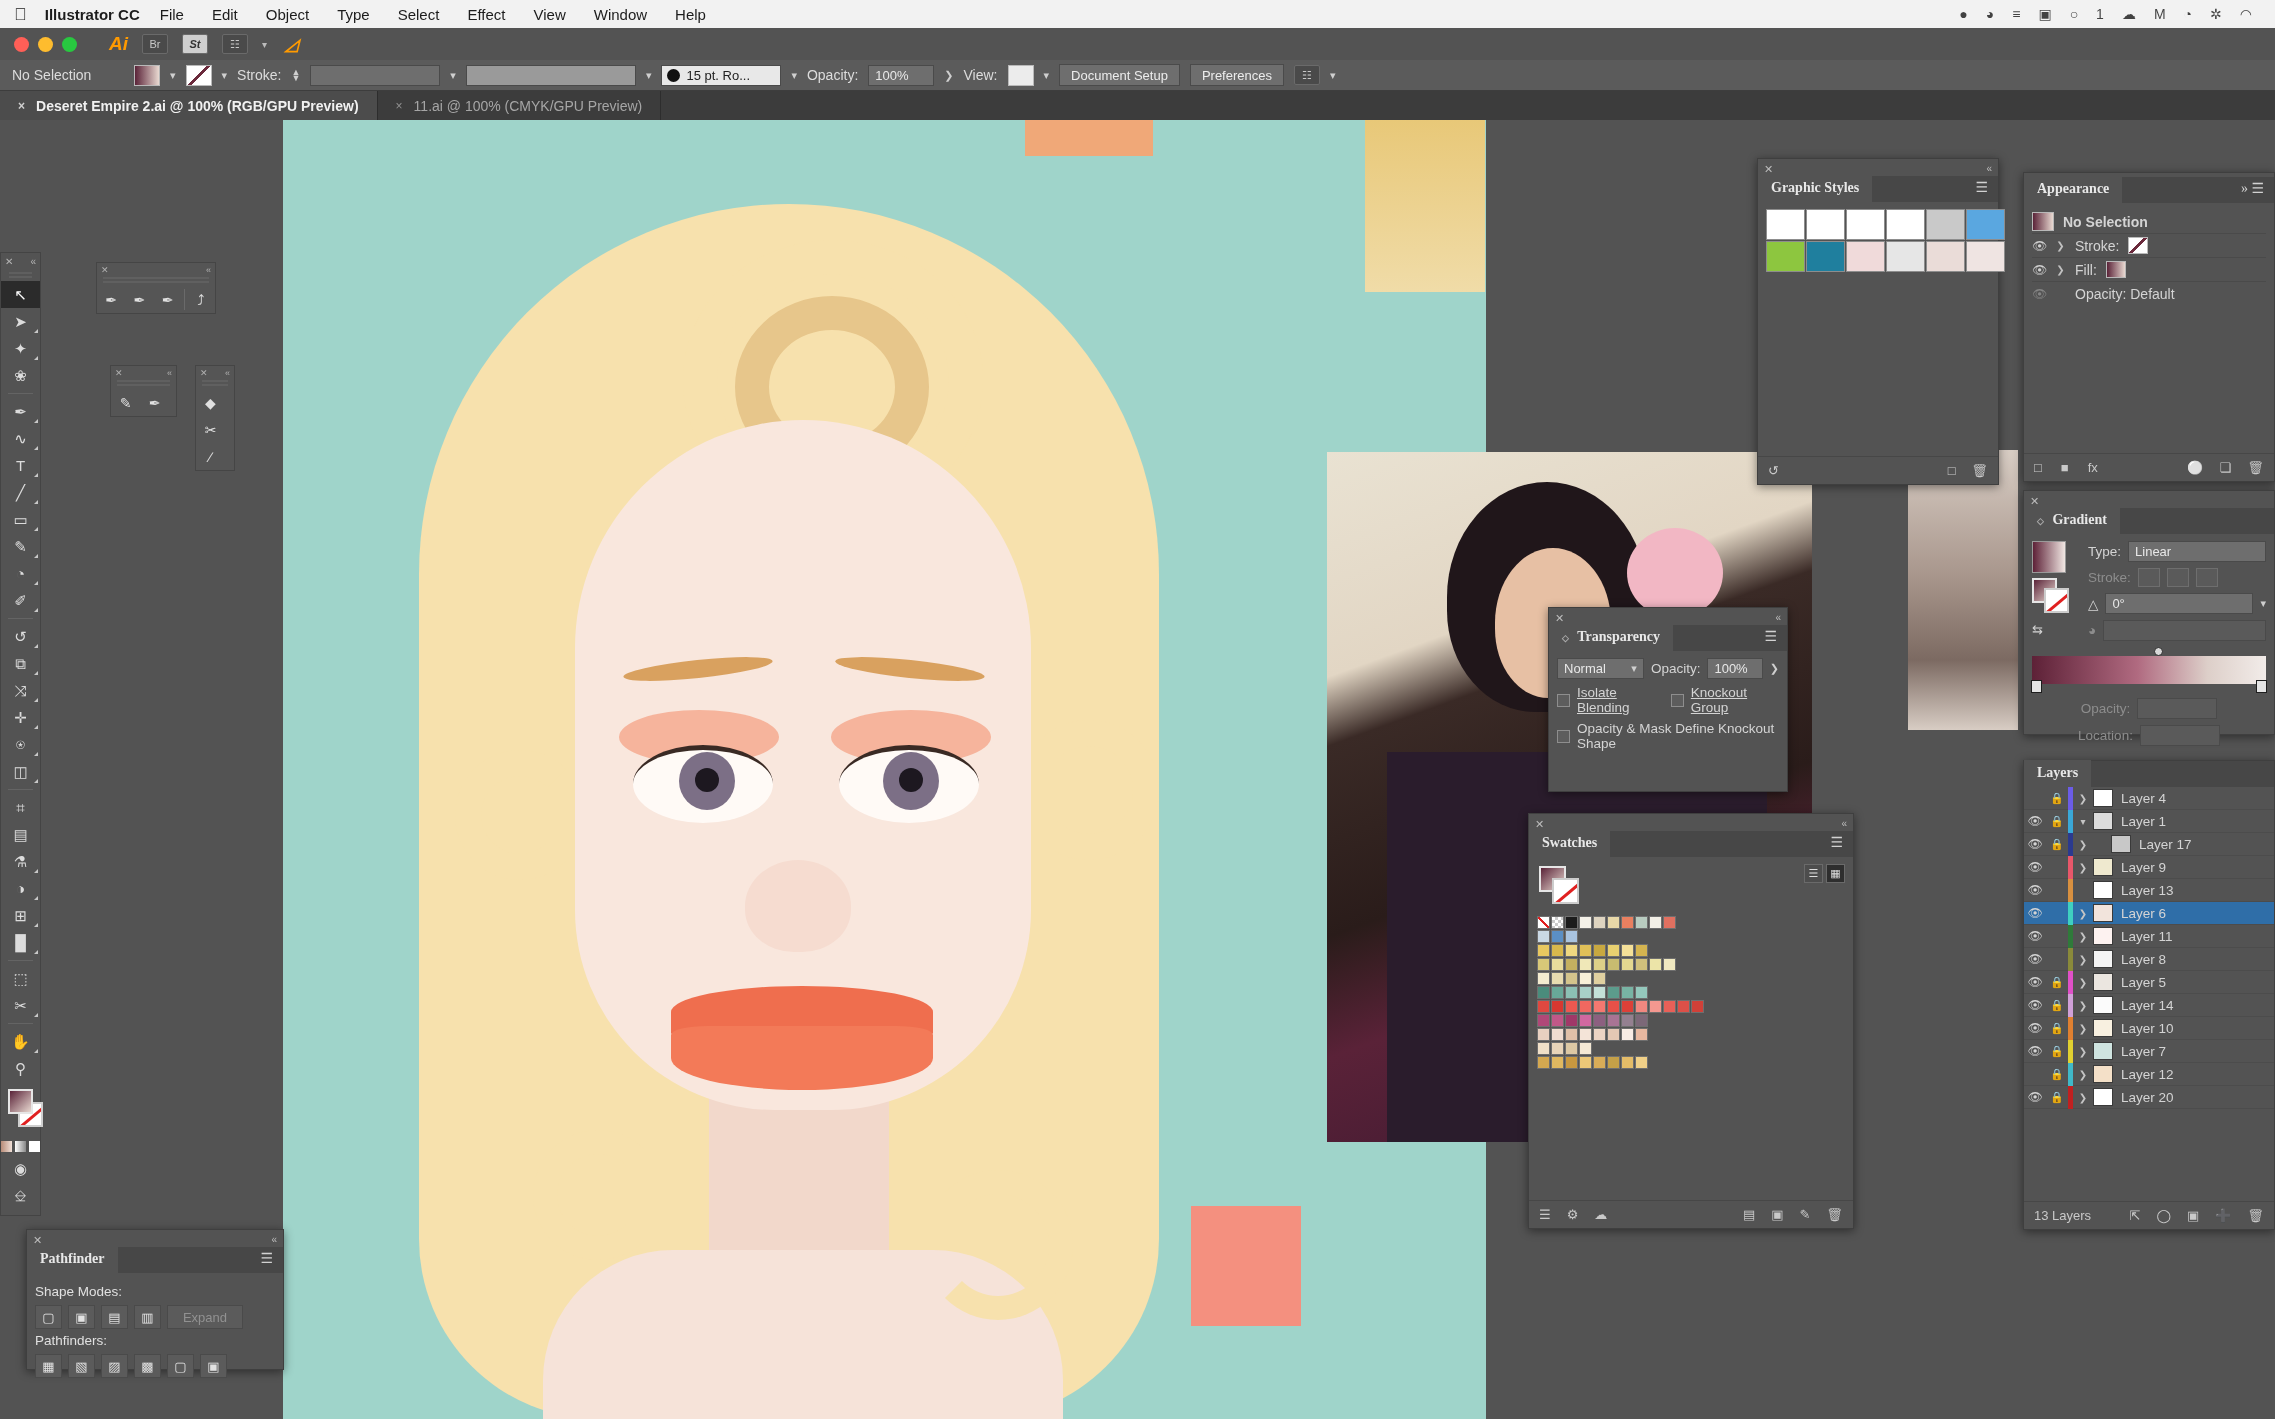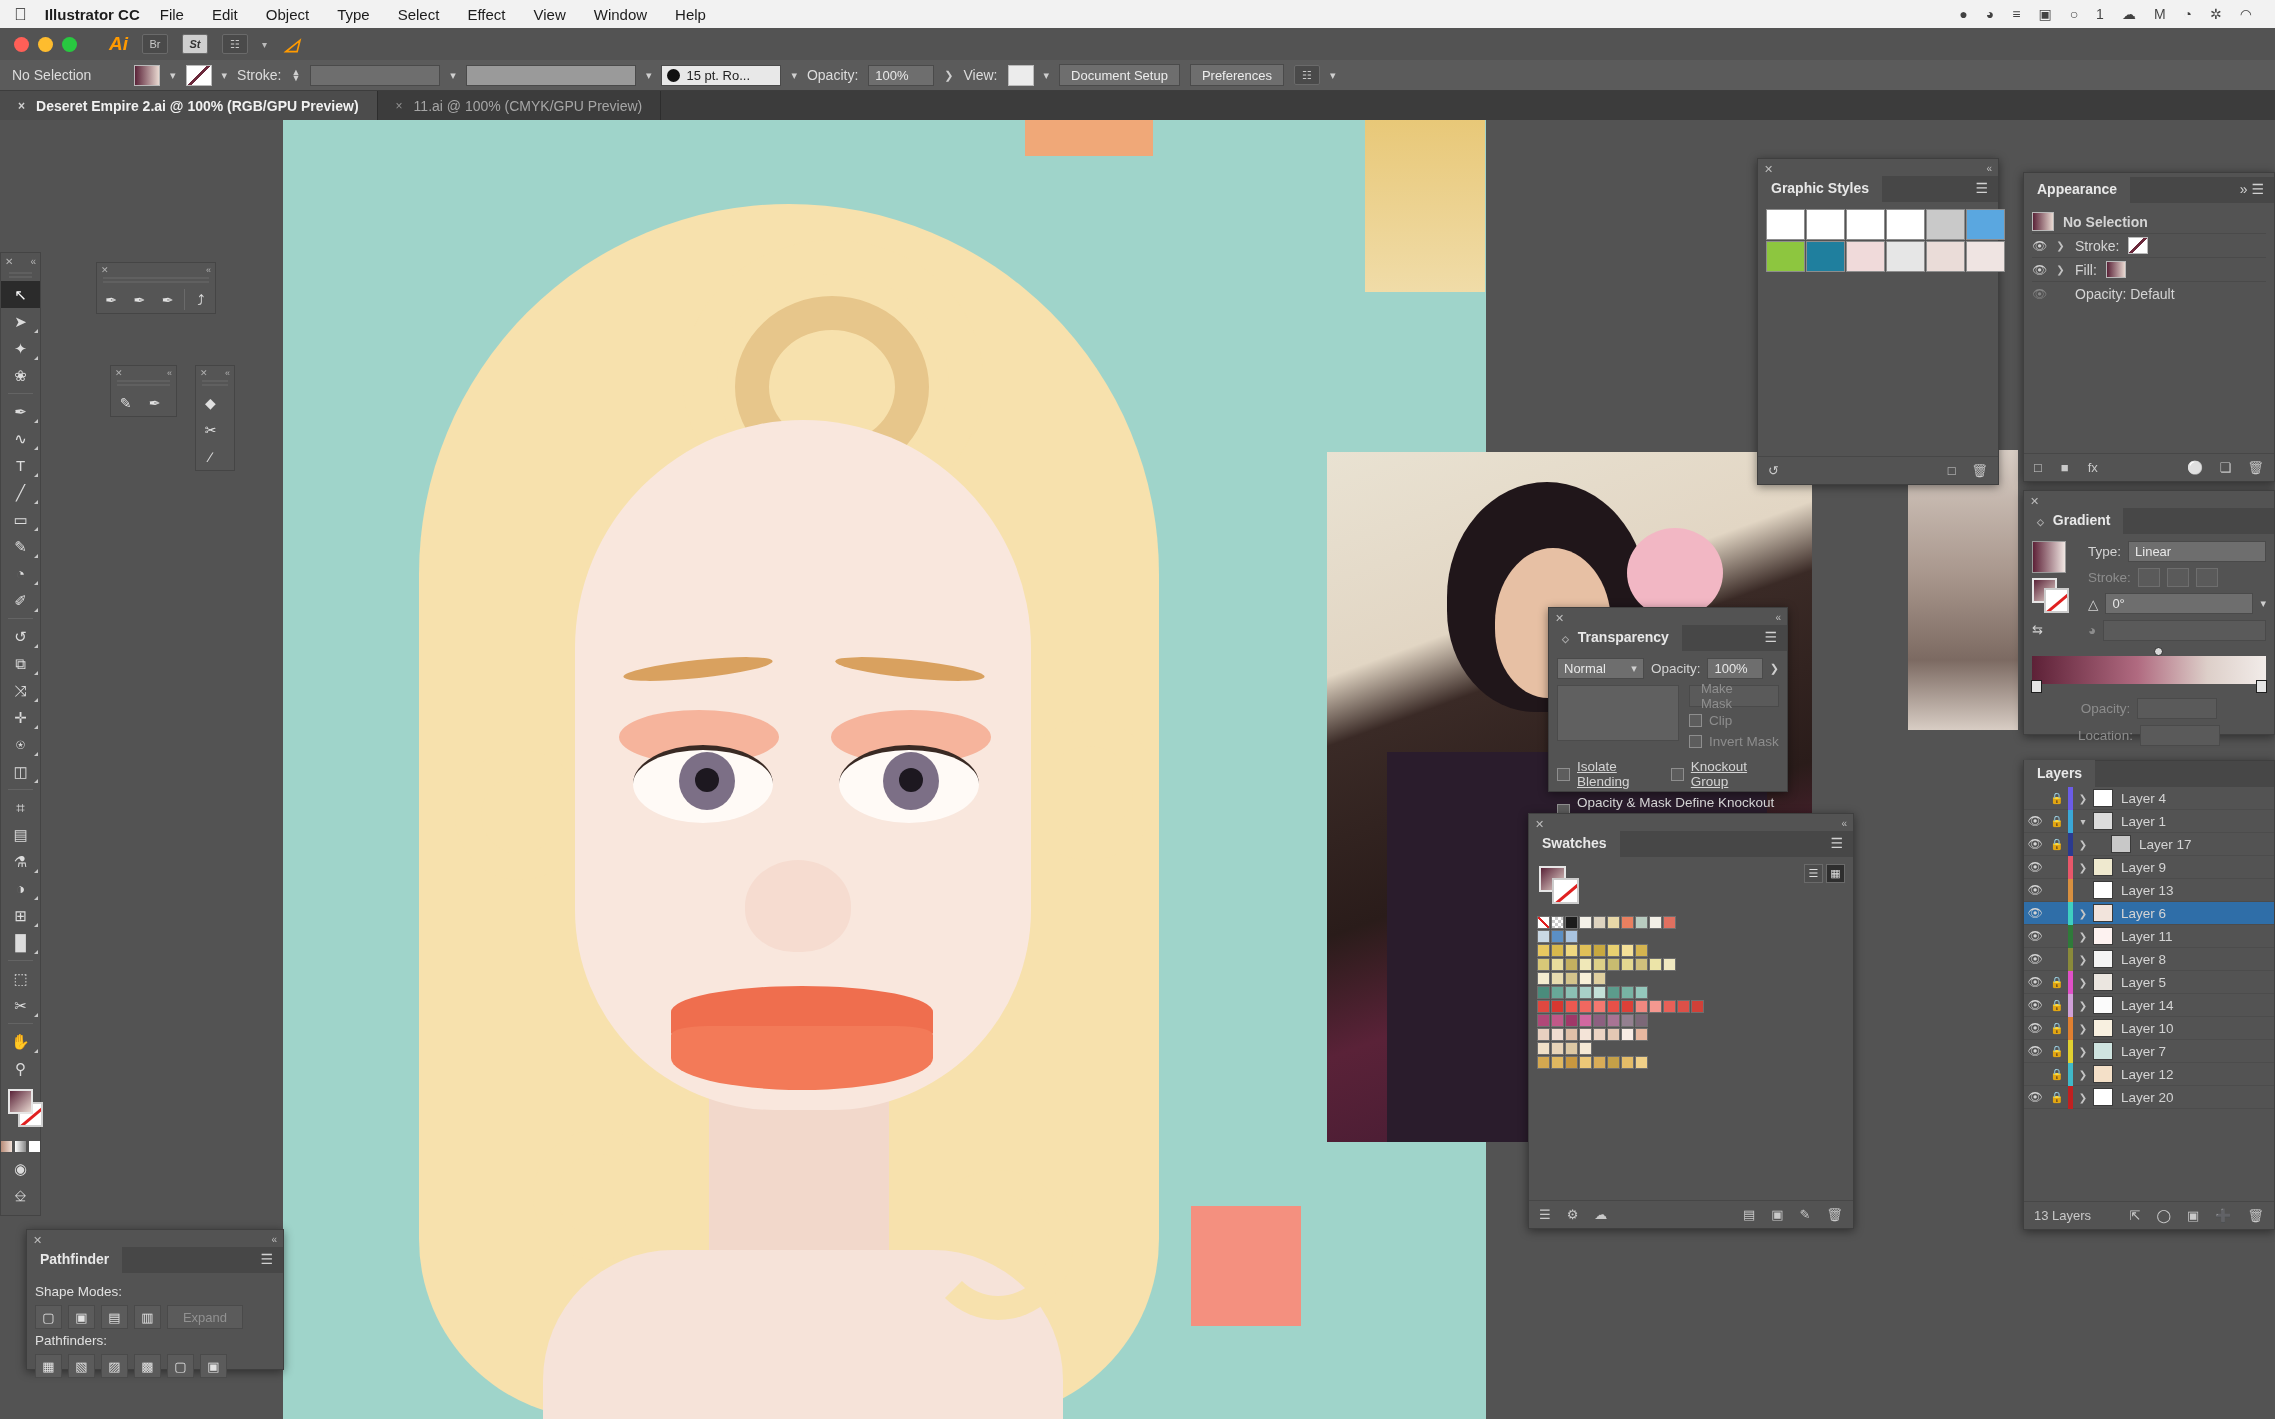--- a/index.html
+++ b/index.html
@@ -109,21 +109,21 @@
   .canvas { position:absolute; left:283px; top:120px; width:1203px; height:1299px;
             background:#9fd4ca; overflow:hidden; }
   .art-rect { position:absolute; }
 
   
   .panel { position:absolute; background:#535353; border:1px solid #3f3f3f;
            box-shadow:0 2px 9px rgba(0,0,0,.45); }
   .p-close { position:absolute; left:6px; top:4px; font-size:11px; color:#bdbdbd; }
   .p-coll { position:absolute; right:7px; top:4px; font-size:10px; color:#bdbdbd; letter-spacing:-1px; }
   .p-tabrow { height:17px; }
-  .p-tabs { display:flex; align-items:flex-end; height:26px; background:#474747; }
+  .p-tabs { display:flex; align-items:flex-end; height:26px; background:#474747;font-family:Liberation Serif, serif; }
   .p-tab { padding:5px 13px 6px; font-size:14px; font-weight:bold; color:#e8e8e8; background:#535353; }
   .p-tab .dia { font-size:9px; color:#aaa; margin-right:5px; }
   .p-menu { margin-left:auto; padding:0 10px 6px; font-size:14px; color:#d2d2d2; }
   .p-body { padding:7px 8px; }
   .row { display:flex; align-items:center; gap:7px; margin-bottom:6px; font-size:13.5px; }
   .eye { font-size:12px; color:#d0d0d0; width:14px; text-align:center; }
   .chev { font-size:10px; color:#c0c0c0; width:11px; text-align:center; }
 
   
   .gs-grid { display:grid; grid-template-columns:repeat(6,39px); gap:1px; }
@@ -707,36 +707,20 @@
     <div class="p-body">
       <div class="row">
         <span class="field" style="width:88px;justify-content:space-between;">
           <span>Normal</span>
           <span class="caret">▾</span>
         </span>
         <span>Opacity:</span>
         <span class="field" style="width:56px;">100%</span>
         <span class="caret">❯</span>
       </div>
-      <div style="display:flex;gap:10px;align-items:flex-start;">
-        <div class="tp-box"></div>
-        <div style="flex:1;">
-          <div class="row disabled" style="justify-content:center;">
-            <span class="ctrl-btn" style="background:#5a5a5a;color:#8f8f8f;width:90px;justify-content:center;">Make Mask</span>
-          </div>
-          <div class="row disabled">
-            <span class="cbx"></span>
-            <span>Clip</span>
-          </div>
-          <div class="row disabled">
-            <span class="cbx"></span>
-            <span>Invert Mask</span>
-          </div>
-        </div>
-      </div>
       <div class="row" style="margin-top:4px;text-decoration:underline;">
         <span class="cbx"></span>
         <span>Isolate Blending</span>
         <span class="cbx"></span>
         <span>Knockout Group</span>
       </div>
       <div class="row">
         <span class="cbx"></span>
         <span>Opacity &amp; Mask Define Knockout Shape</span>
       </div>

